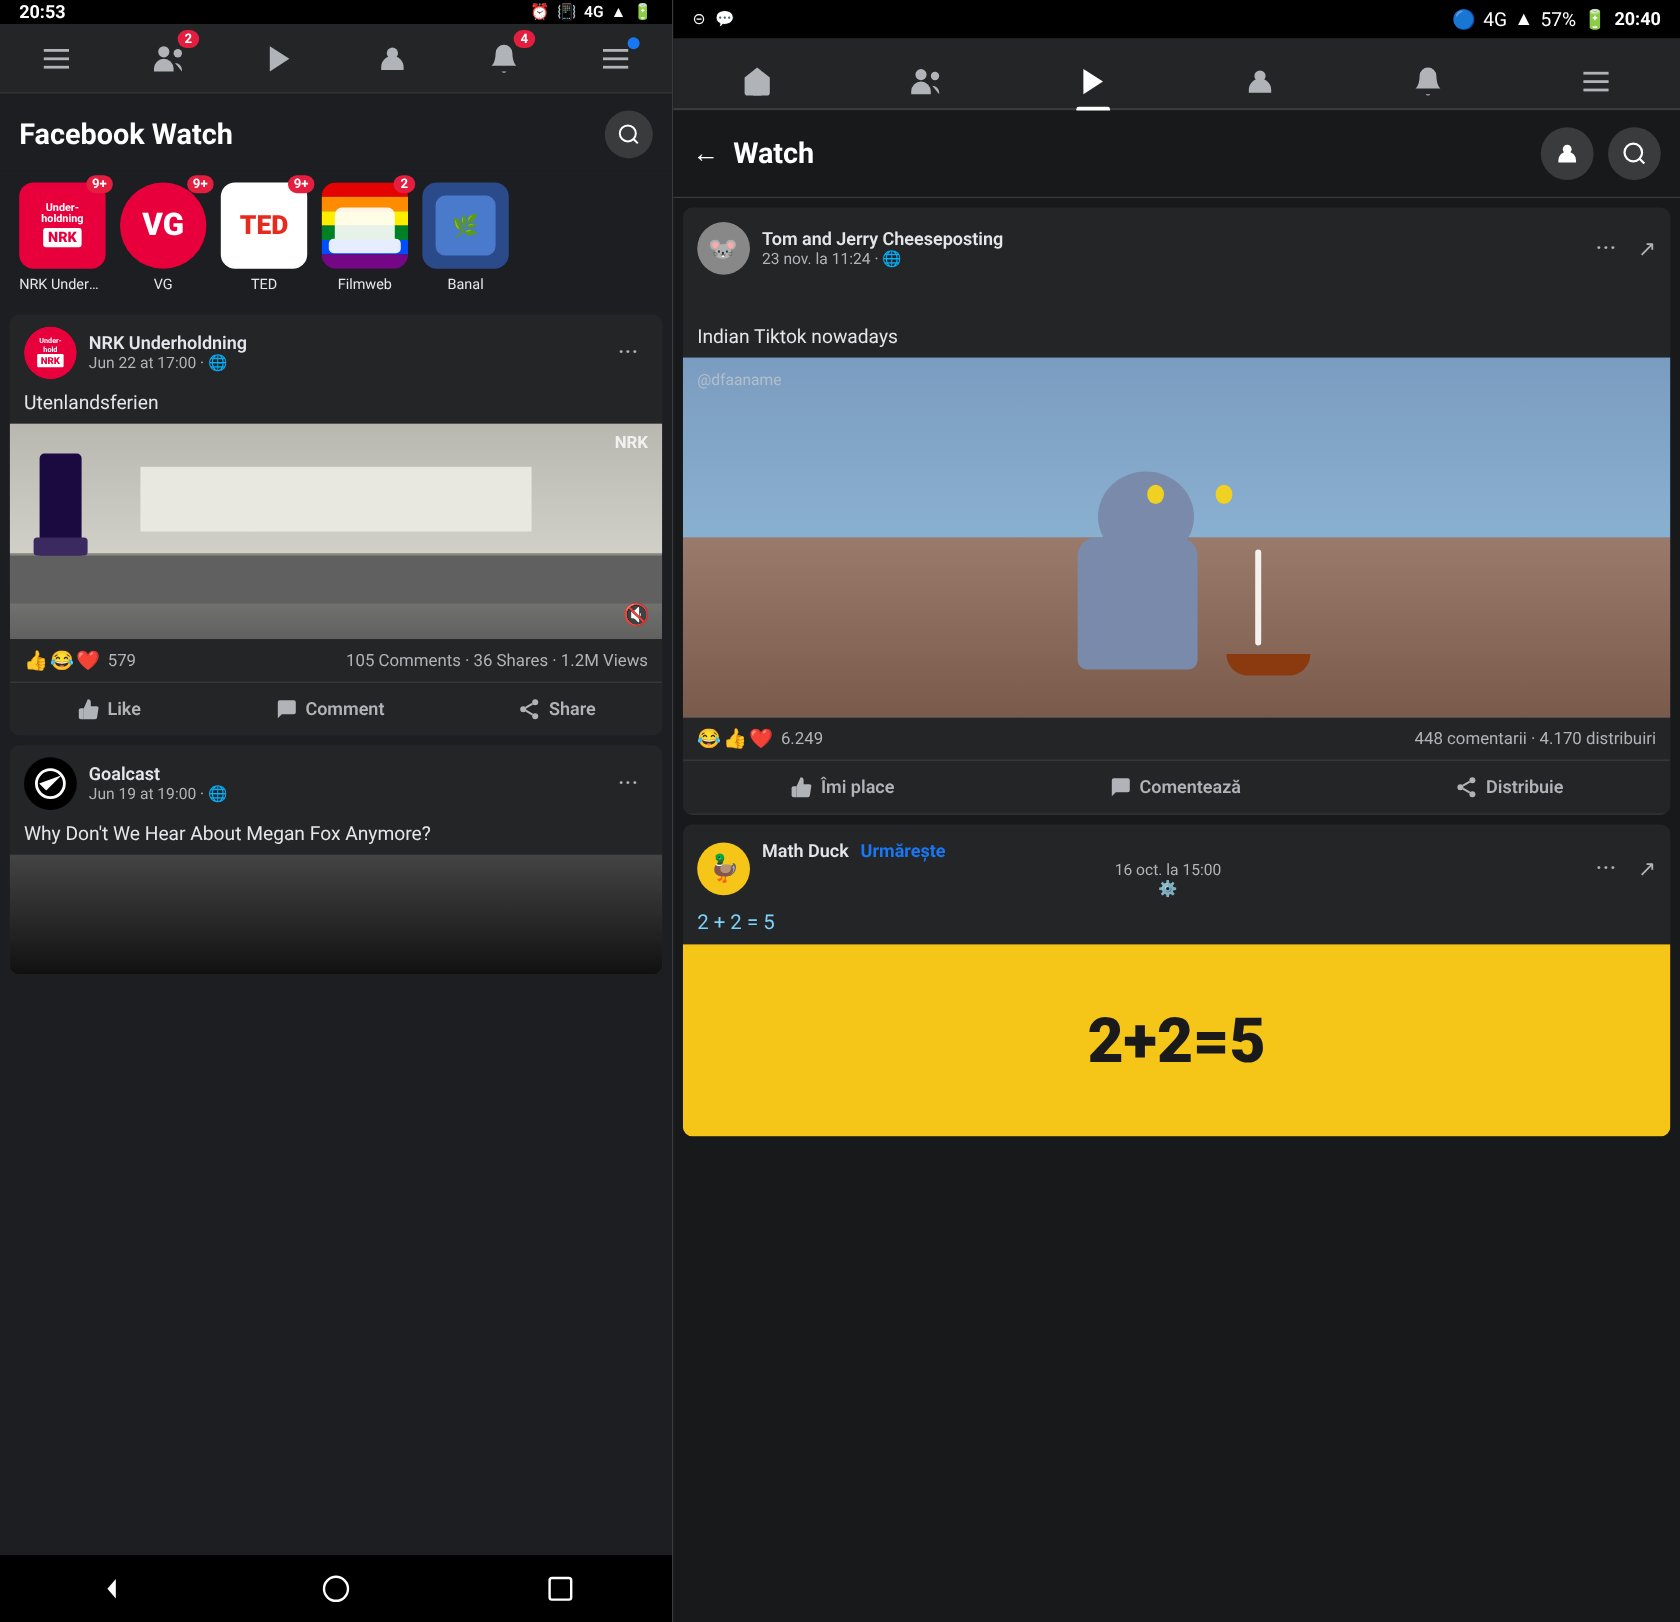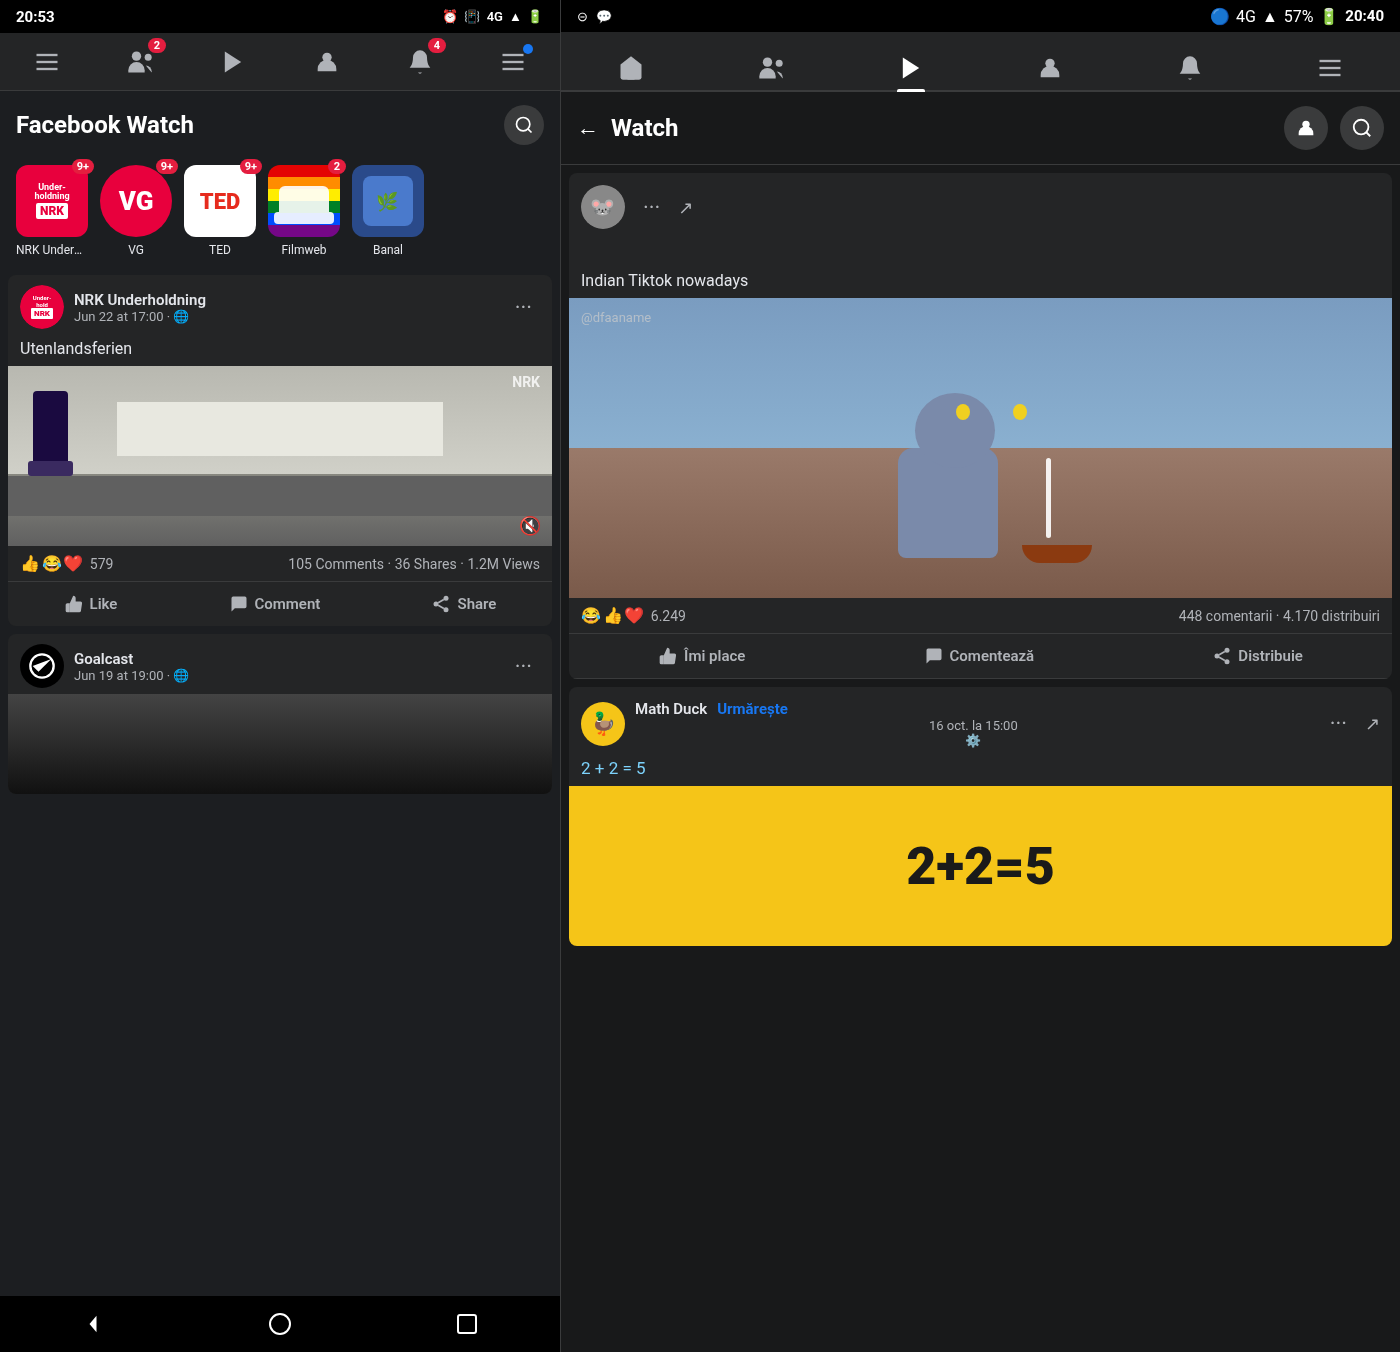--- a/index.html
+++ b/index.html
@@ -26,21 +26,21 @@
     
     .status-bar {
       background: #000;
       color: #fff;
       font-size: 15px;
       font-weight: 600;
       padding: 6px 16px;
       display: flex;
       align-items: center;
       justify-content: space-between;
-      height: 33px;
+      height: 20px;
     }
     .status-bar-left { font-size: 15px; font-weight: 700; }
     .status-bar-right { display: flex; align-items: center; gap: 6px; font-size: 13px; }
 
     
     .nav-bar {
       background: #242526;
       display: flex;
       align-items: center;
       justify-content: space-around;
@@ -696,20 +696,21 @@
             </svg>
         </div>
         <div class="post-meta">
           <div class="post-name">Goalcast</div>
           <div class="post-time">
             <span>Jun 19 at 19:00</span> · 🌐
           </div>
         </div>
         <span class="post-more">···</span>
       </div>
+      <div class="post-title">Why Don't We Hear About Megan Fox Anymore?</div>
       <div style="height:100px;background:#222;position:relative;overflow:hidden;">
         <div style="width:100%;height:100%;background:linear-gradient(180deg,#444 0%,#111 100%);"></div>
       </div>
     </div>
 
   </div>
 
   <div class="bottom-nav">
     <div class="bottom-nav-btn">
       <svg width="28" height="28" viewBox="0 0 24 24" fill="white">
@@ -803,20 +804,26 @@
     </div>
   </div>
 
   <div class="scroll-area">
 
     <div class="tj-post">
       <div class="tj-header">
         <div class="tj-avatar">
 
           <div style="width:44px;height:44px;background:#888;border-radius:50%;display:flex;align-items:center;justify-content:center;font-size:20px;">🐭</div>
+        </div>
+        <div class="tj-meta">
+          <div class="tj-name">Tom and Jerry Cheeseposting</div>
+          <div class="tj-time">
+            <span>23 nov. la 11:24</span> · 🌐
+          </div>
         </div>
         <span class="tj-more">···</span>
         <span class="expand-btn">↗</span>
       </div>
 
       <div class="tj-desc">Indian Tiktok nowadays</div>
 
       <div class="tj-video">
         <div class="tj-scene">
 

